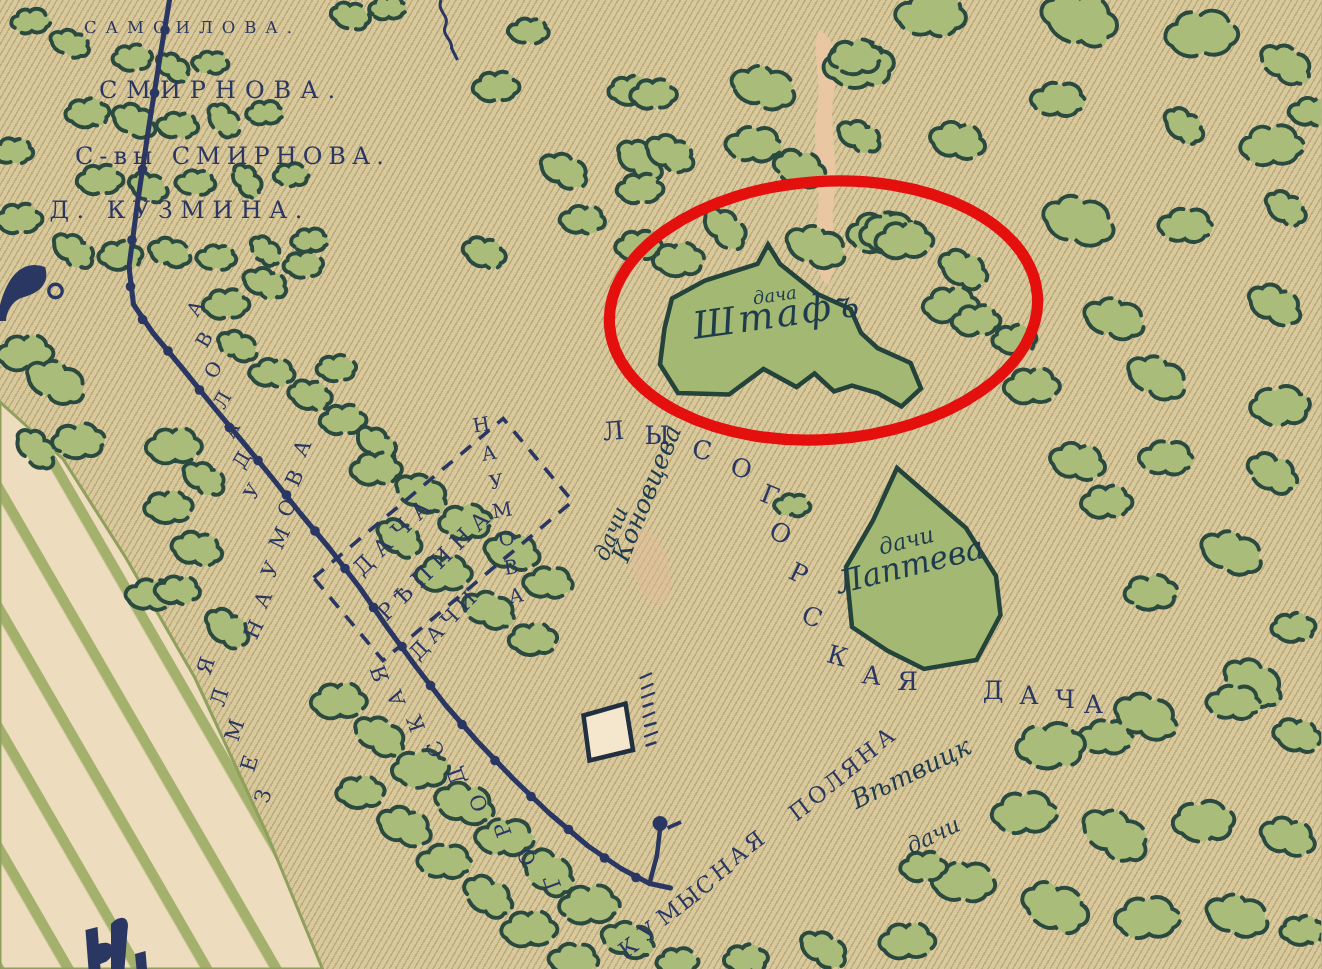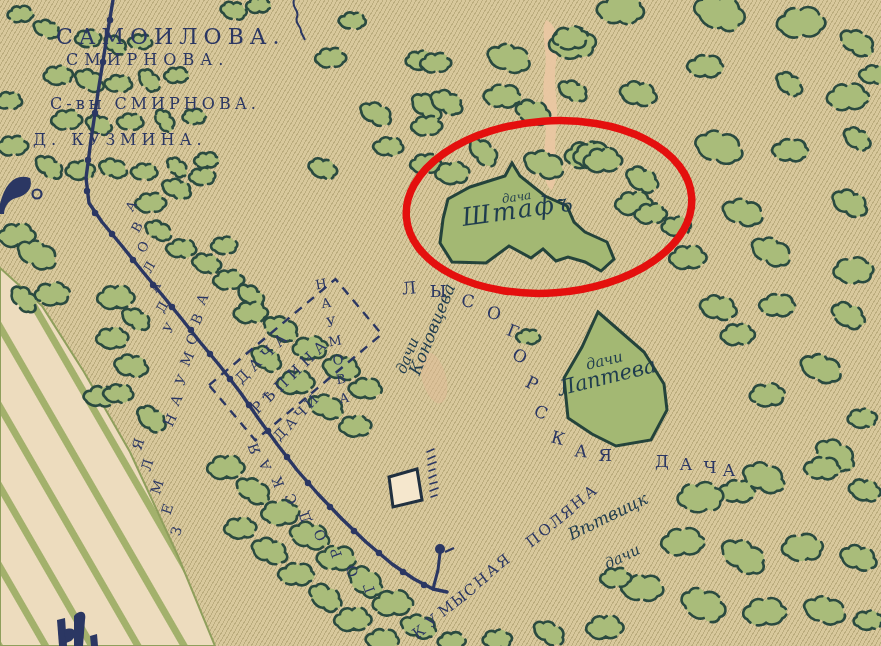--- a/index.html
+++ b/index.html
@@ -234,21 +234,21 @@
       <circle cx="37" cy="194" r="4.5" fill="none" stroke="#2b3763" stroke-width="2.2"></circle>
       <path d="M57,620 L65,618 L67,646 L59,646 Z"></path>
       <path d="M64,630 C75,625 80,634 71,641 L66,643 Z"></path>
       <path d="M74,616 C80,609 87,611 85,620 L83,646 L74,646 Z"></path>
       <path d="M90,636 L97,634 L98,646 L91,646 Z"></path>
     </g>
 
     <ellipse id="red-ellipse" fill="none" cx="549" cy="207" rx="143" ry="86" stroke="#e4100e" stroke-width="7.5" transform="rotate(-4 549 207)"></ellipse>
   </svg>
 
-  <div class="lbl caps" style="left:56px;top:24px;font-size:22px;letter-spacing:6px;">САМОИЛОВА.</div>
+  <div class="lbl caps" style="left:56px;top:12px;font-size:11px;letter-spacing:6px;">САМОИЛОВА.</div>
   <div class="lbl caps" style="left:66px;top:50px;font-size:16px;letter-spacing:6px;">СМИРНОВА.</div>
   <div class="lbl caps" style="left:33px;top:130px;font-size:16px;letter-spacing:5px;">Д. КУЗМИНА.</div>
   <div class="lbl caps" style="left:50px;top:94px;font-size:16px;letter-spacing:4px;">С-вы СМИРНОВА.</div>
 
   <div class="lbl caps" style="left:238px;top:372px;font-size:15px;letter-spacing:6px;transform:rotate(-44deg);">ДАЧА</div>
   <div class="lbl caps" style="left:254px;top:402px;font-size:15px;letter-spacing:5px;transform:rotate(-44deg);">РѢПИНА</div>
   <div class="lbl caps" style="left:276px;top:430px;font-size:14px;letter-spacing:4px;transform:rotate(-46deg);">ДАЧИ</div>
 
   <div class="lbl cur" style="left:502px;top:192px;font-size:12px;transform:rotate(-8deg);">дача</div>
   <div class="lbl cur" style="left:462px;top:203px;font-size:25px;letter-spacing:2px;transform:rotate(-8deg);">Штафъ</div>

